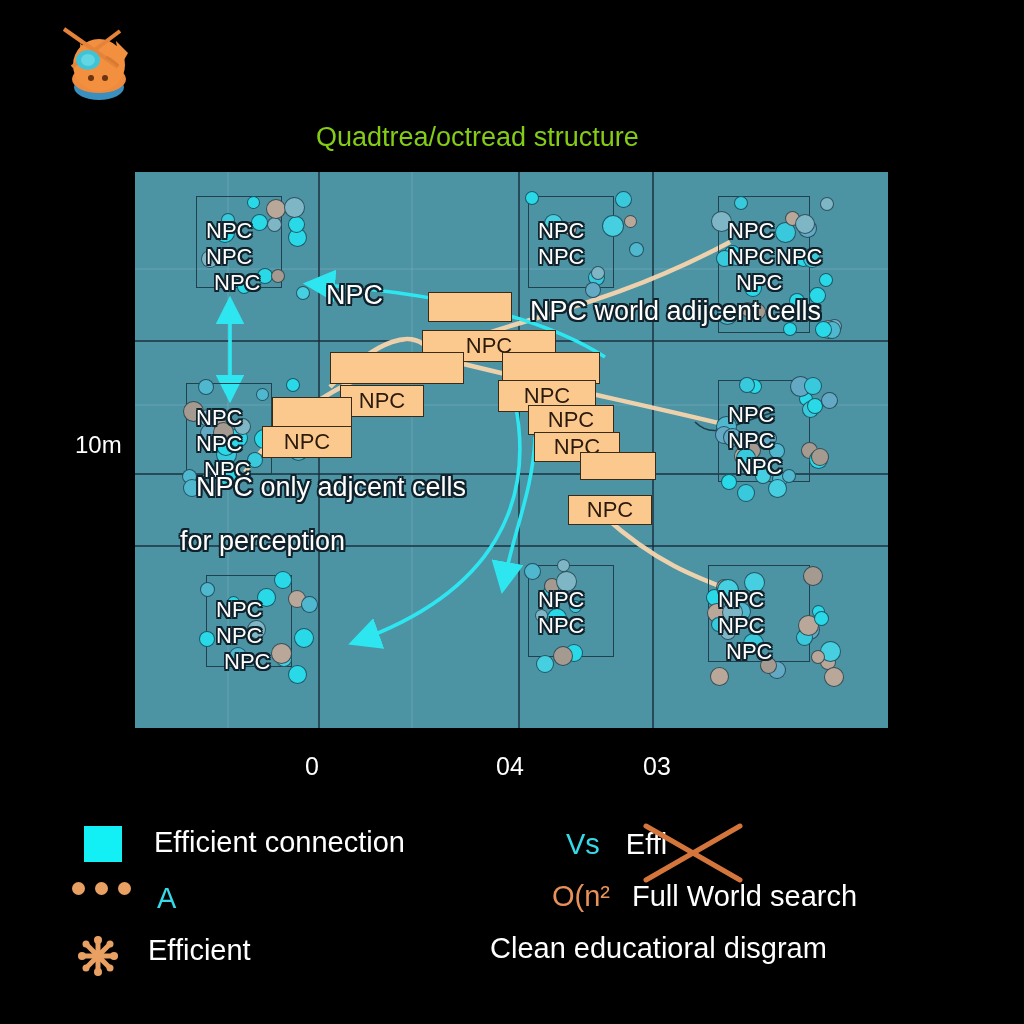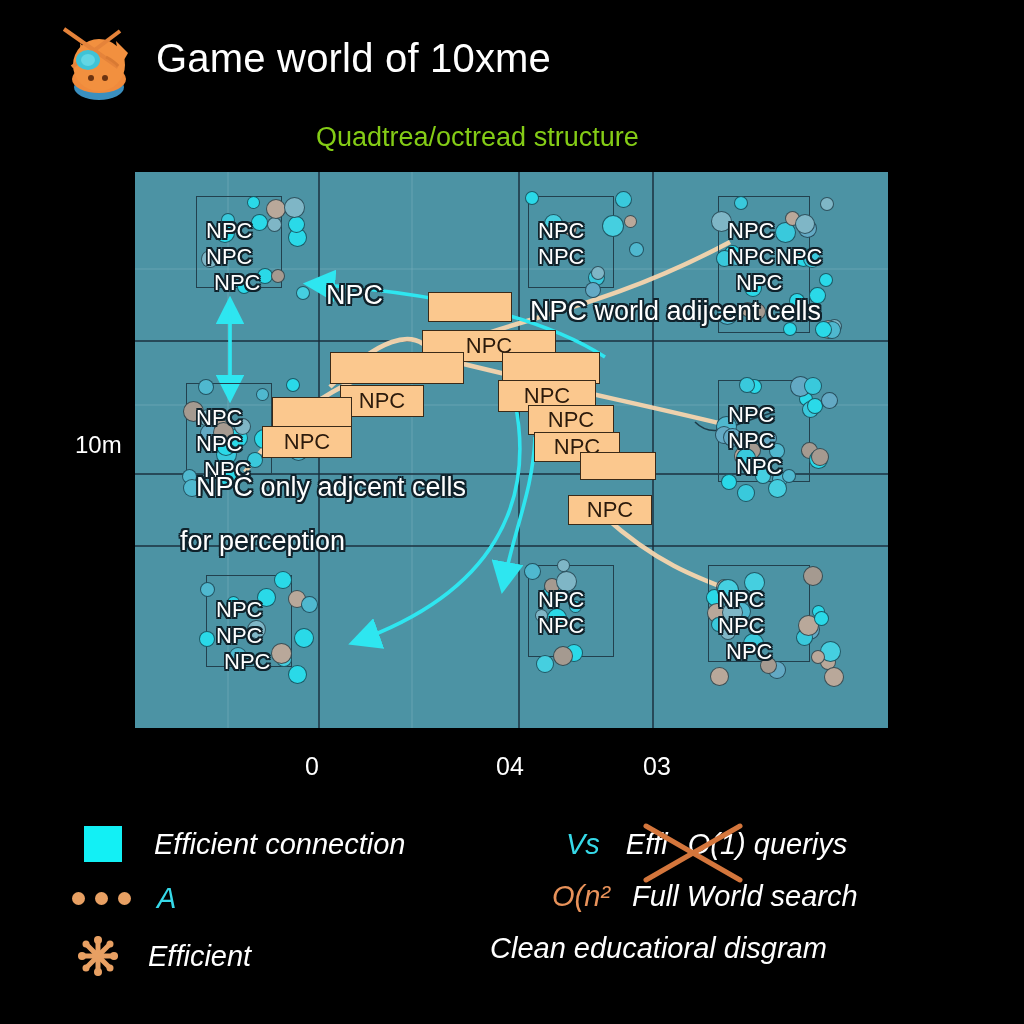--- a/index.html
+++ b/index.html
@@ -61,21 +61,21 @@
   }
   .node{
     position:absolute;background:#fbc88e;border:1.3px solid #3a2a18;
     display:flex;align-items:center;justify-content:center;
     color:#2b1a0c;font-size:22px;
   }
   .node.empty{color:transparent;}
 
   
   .legend{position:absolute;left:0;top:812px;width:1024px;height:180px;}
-  .lg-row{position:absolute;display:flex;align-items:center;font-style:italic;}
+  .lg-row{position:absolute;display:flex;align-items:flex-start;}
   .lg-text{color:#ffffff;font-size:29px;white-space:nowrap;}
   .lg-text.cyan{color:#36d9e8;}
   .lg-text.orange{color:#e8925a;}
   .sw-square{width:38px;height:36px;background:#12f0f5;}
   .sw-dots{display:flex;align-items:center;gap:10px;}
   .sw-dots i{display:block;width:13px;height:13px;border-radius:50%;background:#e8a063;}
   .sw-star{width:44px;height:44px;}
 </style>
 </head>
 <body>
@@ -90,21 +90,20 @@
       <path d="M22 16 L34 30 L24 40 Z" fill="#f2903f"></path>
       <circle cx="41" cy="38" r="26" fill="#f2903f"></circle>
       <path d="M6 2 L60 40" stroke="#e5833a" stroke-width="4" fill="none"></path>
       <path d="M14 40 L62 4" stroke="#e5833a" stroke-width="4" fill="none"></path>
       <ellipse cx="30" cy="33" rx="12" ry="10" fill="#3fc3d6"></ellipse>
       <ellipse cx="30" cy="33" rx="7" ry="6" fill="#63d6e4"></ellipse>
       <path d="M48 30 q8 4 12 9" stroke="#d97a33" stroke-width="3" fill="none"></path>
       <circle cx="33" cy="51" r="3" fill="#6b3311"></circle>
       <circle cx="47" cy="51" r="3" fill="#6b3311"></circle>
     </svg>
-    <div class="title">Game world of 10xme</div>
     <div class="subtitle">Quadtrea/octread structure</div>
   </div>
 
   <div class="ylabel">10m</div>
   <div class="xtick" style="left:312px">0</div>
   <div class="xtick" style="left:510px">04</div>
   <div class="xtick" style="left:657px">03</div>
 
   <div class="plot">
 
@@ -381,21 +380,20 @@
           <circle cx="34" cy="34" r="3.5" fill="#e8a063"></circle>
         <circle cx="34" cy="10" r="3.5" fill="#e8a063"></circle>
           <circle cx="10" cy="34" r="3.5" fill="#e8a063"></circle>
       </svg>
       <span class="lg-text">Efficient</span>
     </div>
 
     <div class="lg-row" style="left:566px;top:16px;gap:26px">
       <span class="lg-text cyan">Vs</span>
       <span class="lg-text">Effi</span>
-      <span class="lg-text" style="margin-left:-6px">O(1) queriys</span>
     </div>
     <svg style="position:absolute;left:640px;top:8px;width:110px;height:66px;">
       <line x1="6" y1="6" x2="100" y2="60" stroke="#d4763c" stroke-width="5" stroke-linecap="round"></line>
       <line x1="100" y1="6" x2="6" y2="60" stroke="#d4763c" stroke-width="5" stroke-linecap="round"></line>
     </svg>
 
     <div class="lg-row" style="left:490px;top:120px">
       <span class="lg-text">Clean educatioral disgram</span>
     </div>
 

